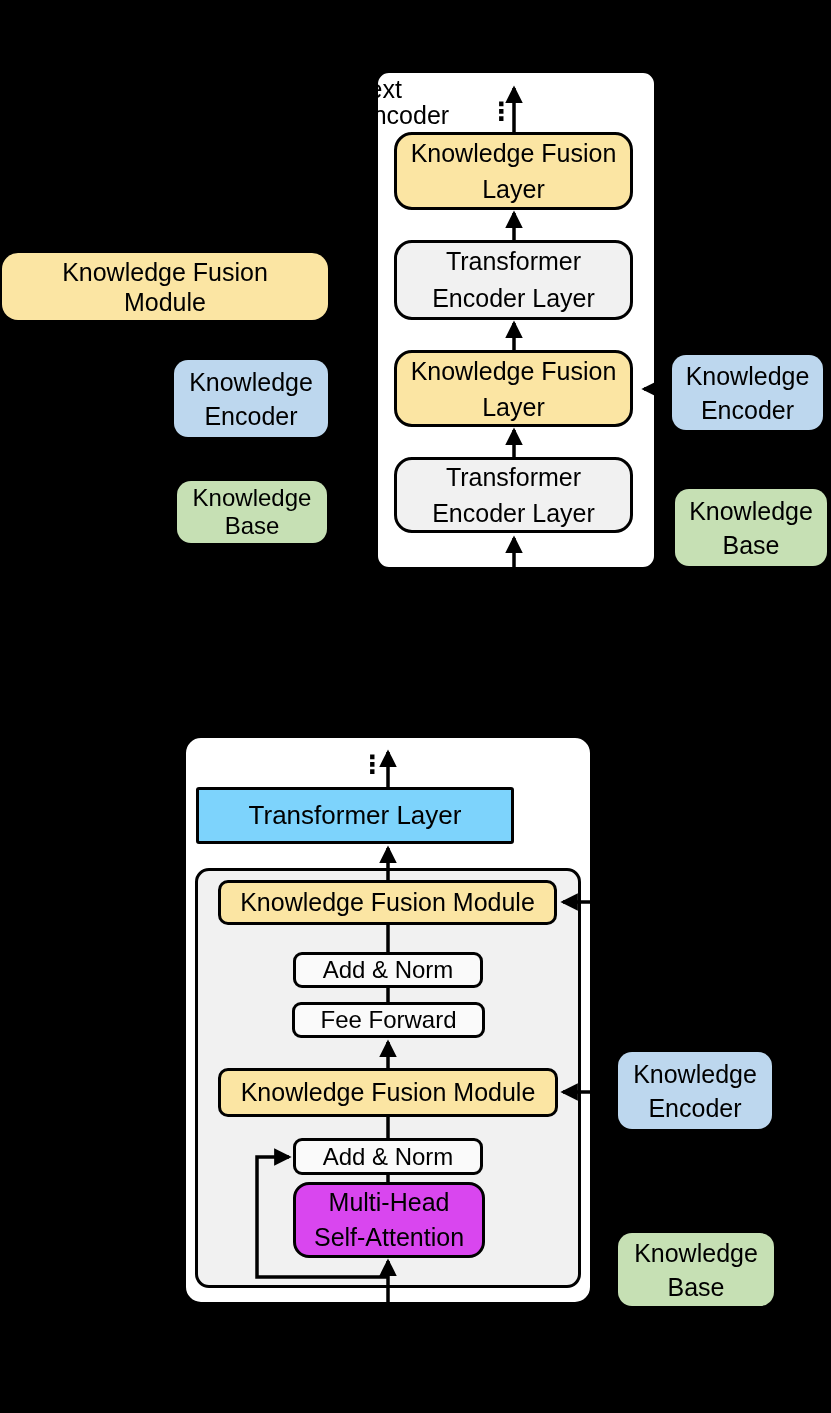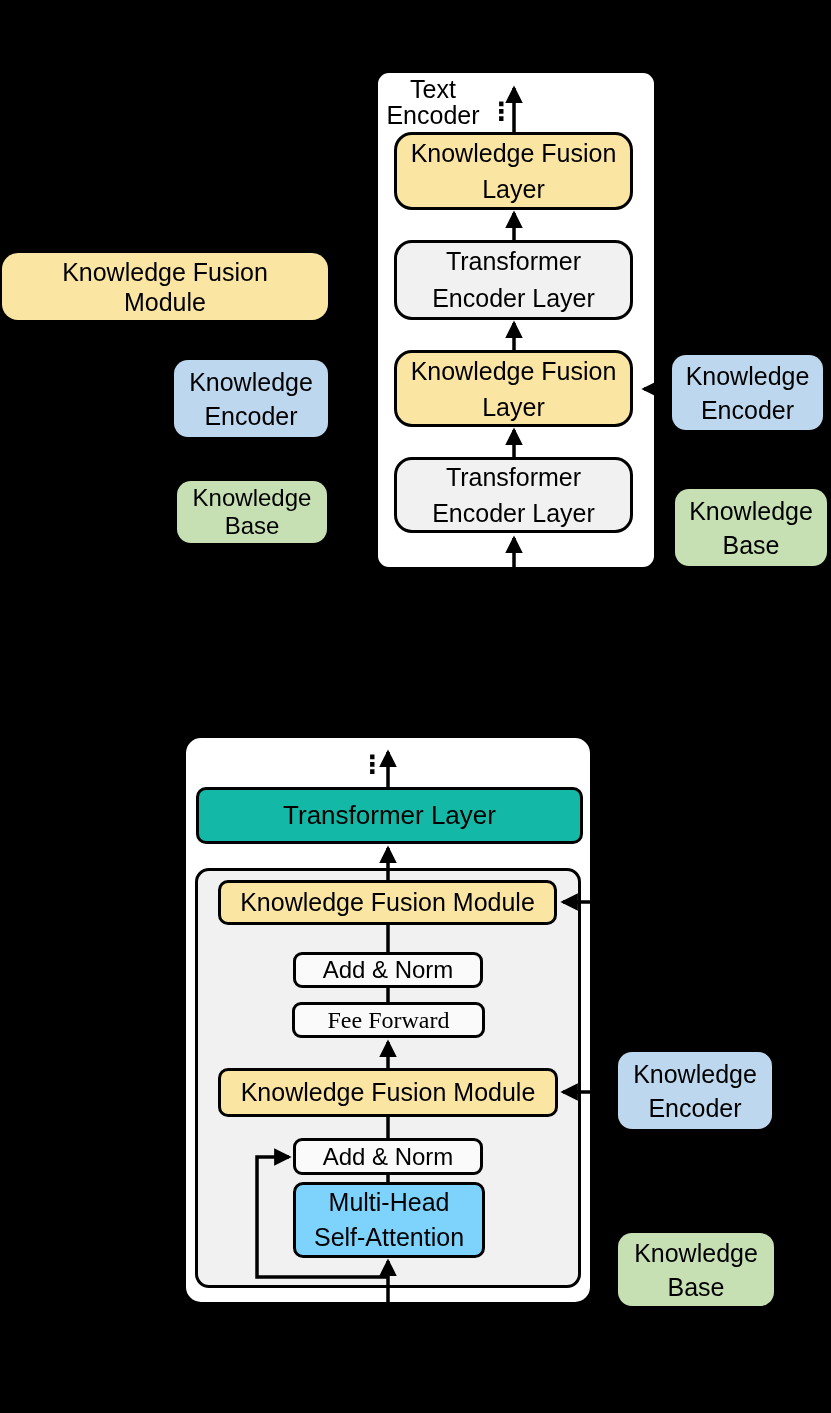--- a/index.html
+++ b/index.html
@@ -21,21 +21,21 @@
   svg.overlay{position:absolute;left:0;top:0;pointer-events:none;}
   .ln{stroke:#000;stroke-width:3.5;fill:none;}
 </style>
 </head>
 <body>
 
 <div class="canvas">
 
   <div class="abs panel" style="left:375px;top:70px;width:282px;height:500px;border-radius:14px;"></div>
 
-  <div class="abs lbl" style="left:378px;top:76px;width:110px;text-align:center;font-size:25px;line-height:26px;">Text
+  <div class="abs lbl" style="left:356px;top:76px;width:110px;text-align:left;font-size:25px;line-height:26px;">Text
 Encoder</div>
 
   <div class="abs dots" style="left:489px;top:99px;font-size:25px;">⋮</div>
 
   <div class="abs node" style="left: 394px; top: 132px; width: 239px; height: 78px; border-radius: 18px; font-size: 25px; line-height: 36px; background-color: rgb(251, 229, 163);">
     <span class="lbl">Knowledge Fusion
 Layer</span>
   </div>
 
   <div class="abs node" style="left: 394px; top: 240px; width: 239px; height: 80px; border-radius: 18px; font-size: 25px; line-height: 37px; background-color: rgb(241, 241, 241);">
@@ -75,47 +75,47 @@
 
   <div class="abs softbox" style="left: 675px; top: 489px; width: 152px; height: 77px; border-radius: 14px; font-size: 25px; line-height: 34px; background-color: rgb(198, 224, 180);">
     <span class="lbl">Knowledge
 Base</span>
   </div>
 
   <div class="abs panel" style="left:183px;top:735px;width:410px;height:570px;border-radius:18px;"></div>
 
   <div class="abs dots" style="left:360px;top:752px;font-size:25px;">⋮</div>
 
-  <div class="abs node" style="left: 196px; top: 787px; width: 387px; height: 57px; border-radius: 10px; font-size: 26px; background-color: #14b8a6;">
+  <div class="abs node" style="left: 196px; top: 787px; width: 318px; height: 57px; border-radius: 3px; font-size: 26px; background-color: #7dd3fc;">
     <span class="lbl">Transformer Layer</span>
   </div>
 
   <div class="abs node" style="left: 195px; top: 868px; width: 386px; height: 420px; border-radius: 14px; background-color: rgb(241, 241, 241);"></div>
 
   <div class="abs node" style="left: 218px; top: 880px; width: 339px; height: 45px; border-radius: 10px; font-size: 25px; background-color: rgb(251, 229, 163);">
     <span class="lbl">Knowledge Fusion Module</span>
   </div>
 
   <div class="abs node" style="left: 293px; top: 952px; width: 190px; height: 36px; border-radius: 9px; font-size: 24px; background-color: rgb(250, 250, 250);">
     <span class="lbl">Add &amp; Norm</span>
   </div>
 
-  <div class="abs node" style="left: 292px; top: 1002px; width: 193px; height: 36px; border-radius: 9px; font-size: 24px; background-color: rgb(250, 250, 250); font-family: Liberation Serif, serif;">
+  <div class="abs node" style="left: 292px; top: 1002px; width: 193px; height: 36px; border-radius: 9px; font-size: 24px; background-color: rgb(250, 250, 250);">
     <span class="lbl">Fee Forward</span>
   </div>
 
   <div class="abs node" style="left: 218px; top: 1068px; width: 340px; height: 49px; border-radius: 10px; font-size: 25px; background-color: rgb(251, 229, 163);">
     <span class="lbl">Knowledge Fusion Module</span>
   </div>
 
   <div class="abs node" style="left: 293px; top: 1138px; width: 190px; height: 37px; border-radius: 9px; font-size: 24px; background-color: rgb(250, 250, 250);">
     <span class="lbl">Add &amp; Norm</span>
   </div>
 
-  <div class="abs node" style="left: 293px; top: 1182px; width: 192px; height: 76px; border-radius: 10px; font-size: 25px; line-height: 35px; background-color: #7dd3fc;">
+  <div class="abs node" style="left: 293px; top: 1182px; width: 192px; height: 76px; border-radius: 16px; font-size: 25px; line-height: 35px; background-color: #d946ef;">
     <span class="lbl">Multi-Head
 Self-Attention</span>
   </div>
 
   <div class="abs softbox" style="left: 618px; top: 1052px; width: 154px; height: 77px; border-radius: 14px; font-size: 25px; line-height: 34px; background-color: rgb(189, 215, 238);">
     <span class="lbl">Knowledge
 Encoder</span>
   </div>
 
   <div class="abs softbox" style="left: 618px; top: 1233px; width: 156px; height: 73px; border-radius: 14px; font-size: 25px; line-height: 34px; background-color: rgb(198, 224, 180);">

